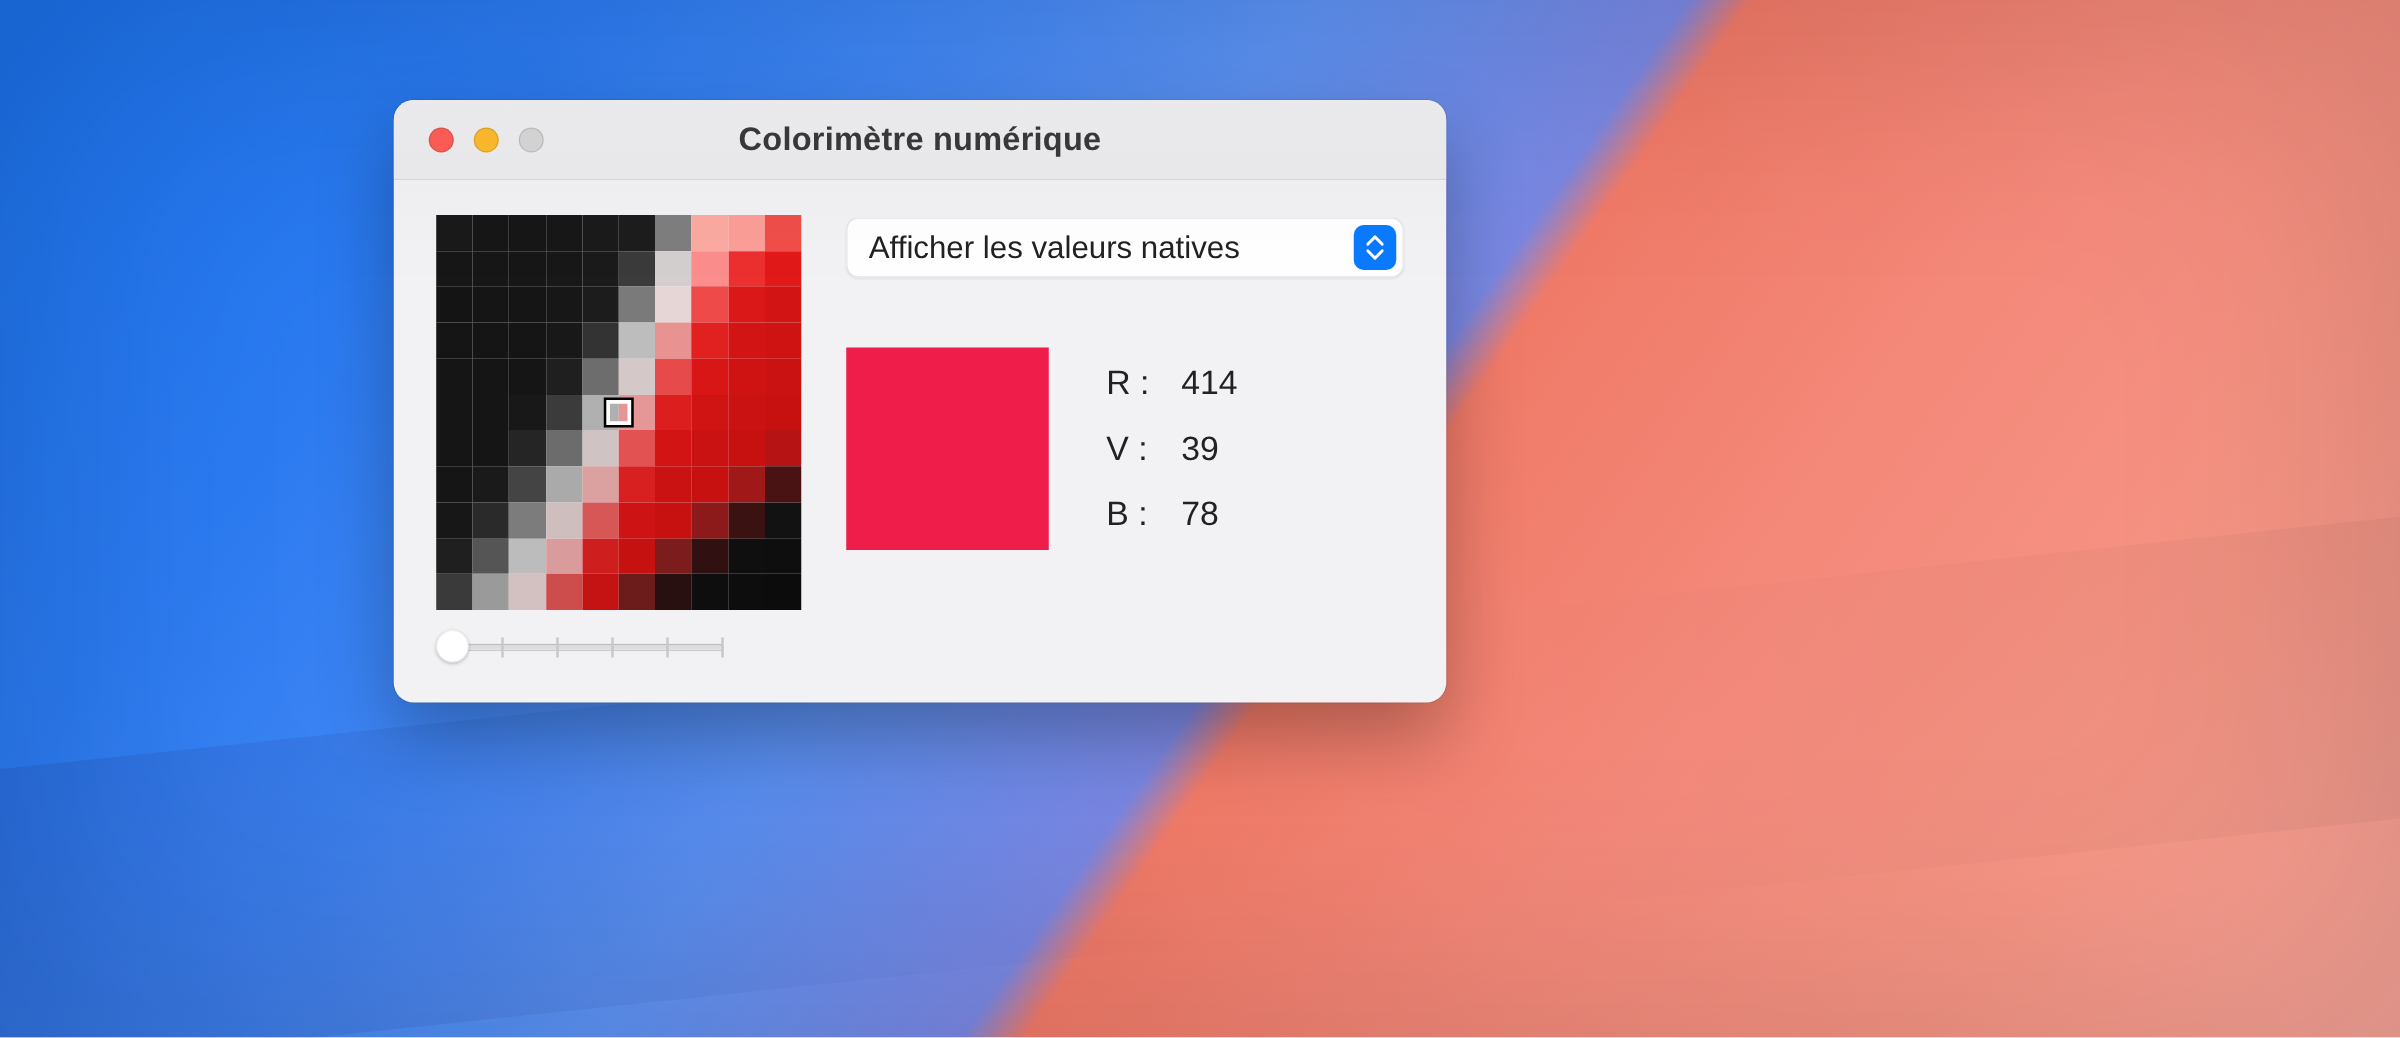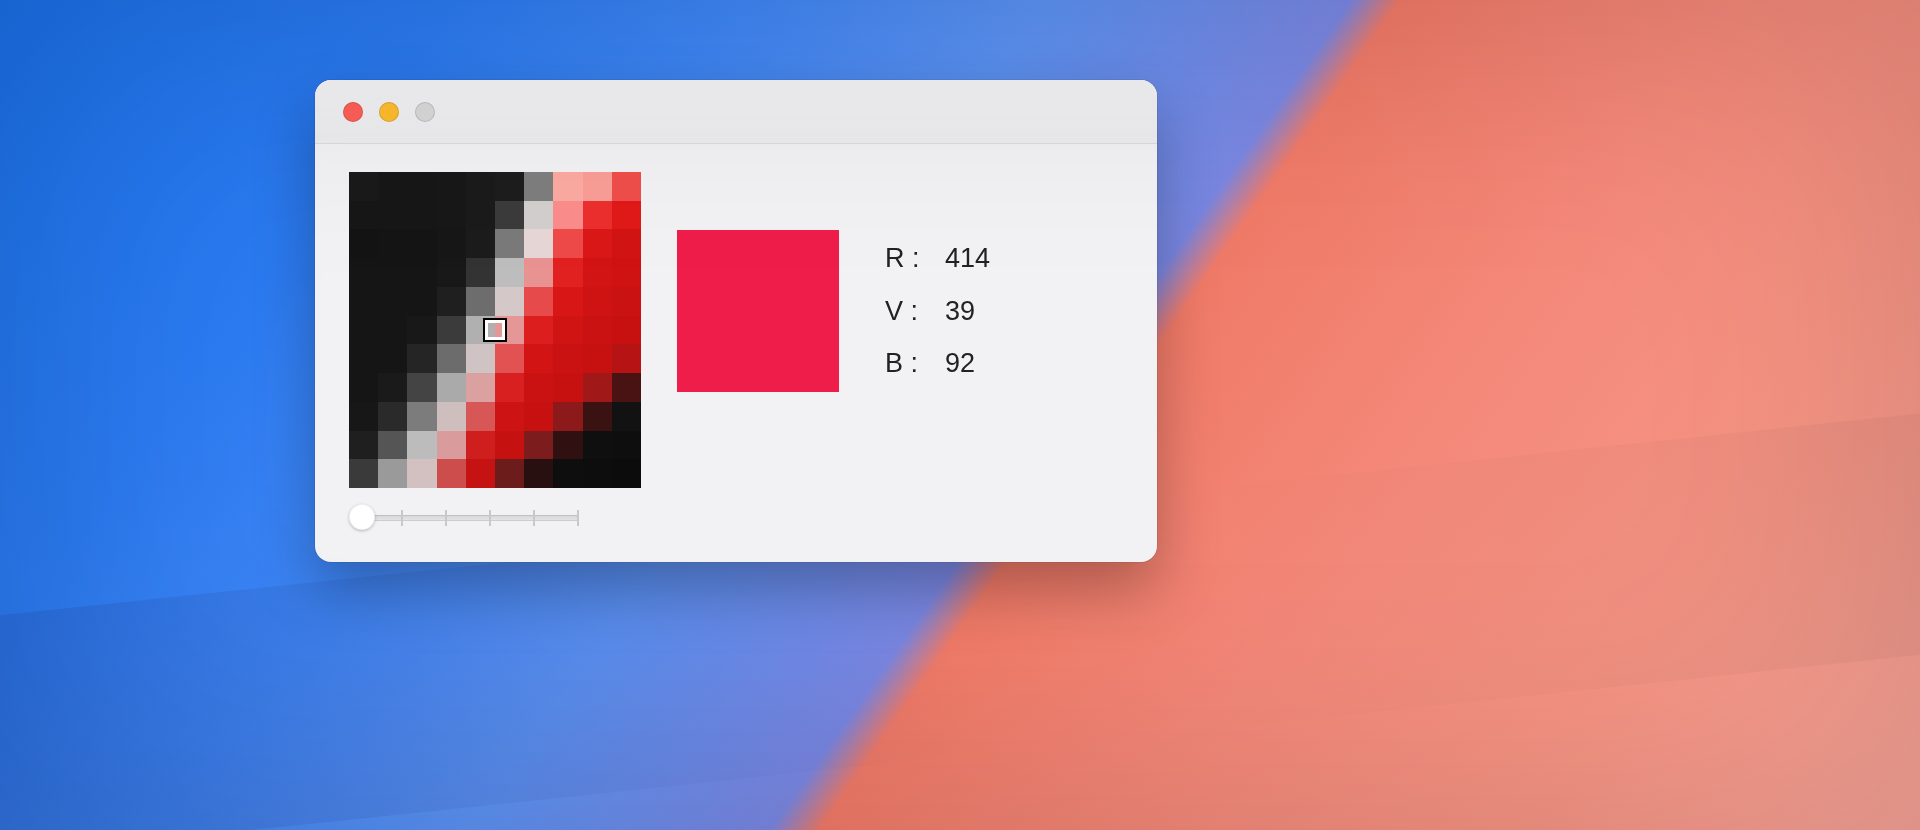--- a/index.html
+++ b/index.html
@@ -89,20 +89,21 @@
 <body>
 
 <div class="desktop">
   <div class="window">
     <div class="titlebar">
       <div class="traffic">
         <div class="tl close"></div>
         <div class="tl min"></div>
         <div class="tl zoom"></div>
       </div>
+      <div class="title">Colorimètre numérique</div>
     </div>
 
     <div class="content">
       <div class="row1">
         <div class="loupe-col">
           <div class="loupe" id="loupe">
             <div class="px" style="background: rgb(26, 26, 26);"></div>
               <div class="px" style="background: rgb(23, 23, 23);"></div>
               <div class="px" style="background: rgb(23, 23, 23);"></div>
               <div class="px" style="background: rgb(24, 24, 24);"></div>
@@ -222,35 +223,46 @@
                 <span></span>
                 <span></span>
                 <span></span>
                 <span></span>
             </div>
             <div class="slider-knob"></div>
           </div>
         </div>
 
         <div class="right-col">
+          <div class="select">
+            <span>Afficher les valeurs natives</span>
+            <div class="stepper">
+              <svg viewBox="0 0 12 8">
+                  <path d="M1 6 L6 1 L11 6" fill="none" stroke="#fff" stroke-width="2" stroke-linecap="round" stroke-linejoin="round"></path>
+                </svg>
+              <svg viewBox="0 0 12 8">
+                  <path d="M1 2 L6 7 L11 2" fill="none" stroke="#fff" stroke-width="2" stroke-linecap="round" stroke-linejoin="round"></path>
+                </svg>
+            </div>
+          </div>
 
           <div class="swatch-row">
             <div class="swatch" id="swatch" style="background: rgb(238, 29, 74);"></div>
             <div class="rgb">
               <div>
                 <span class="lab">R :</span>
                 <span>414</span>
               </div>
               <div>
                 <span class="lab">V :</span>
                 <span>39</span>
               </div>
               <div>
                 <span class="lab">B :</span>
-                <span>92</span>
+                <span>78</span>
               </div>
             </div>
           </div>
 
         </div>
       </div>
     </div>
   </div>
   <div class="vignette"></div>
 </div>

